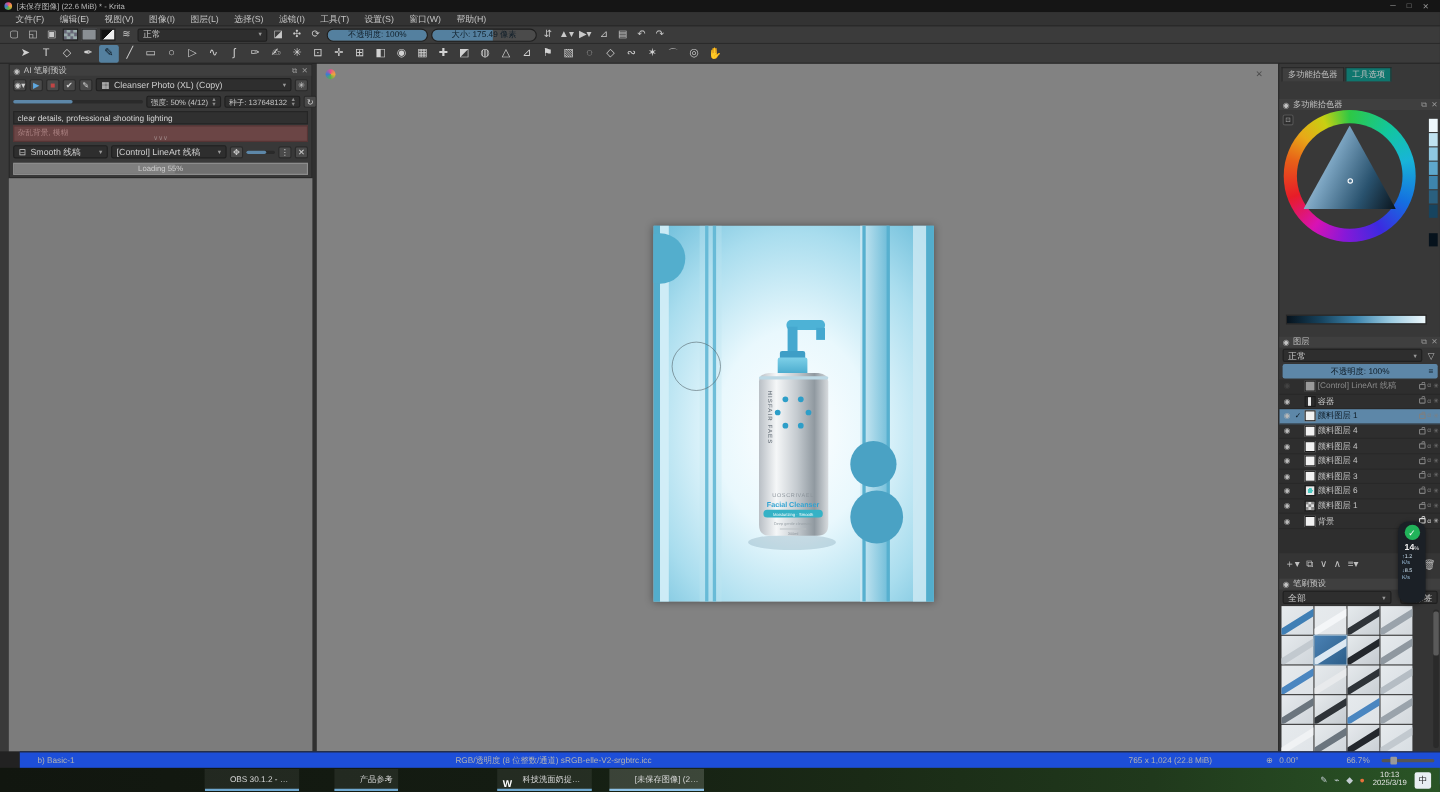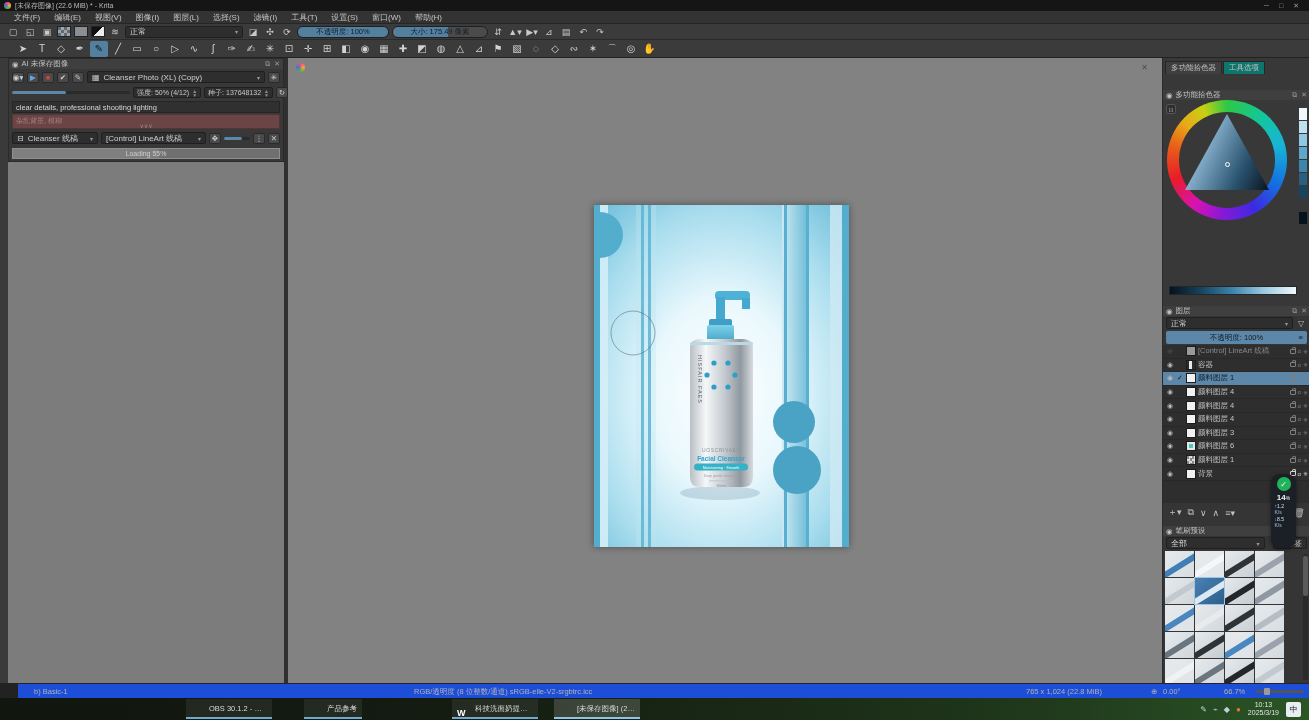--- a/index.html
+++ b/index.html
@@ -238,21 +238,21 @@
     <span class="tool">◎</span>
     <span class="tool">✋</span>
   </div>
 
 <div id="main">
   <div id="left-gutter"></div>
 
   <div id="ai-docker">
     <div class="dockhead">
       <span>◉</span>
-      <span>AI 未保存图像</span>
+      <span>AI 笔刷预设</span>
       <span class="dh-r">
         <span>⧉</span>
         <span>✕</span>
       </span>
     </div>
     <div class="airow">
       <span class="sqbtn">◉▾</span>
       <span class="sqbtn play">▶</span>
       <span class="sqbtn stop">■</span>
       <span class="sqbtn">✔</span>
@@ -281,21 +281,21 @@
     <div id="ai-prompt">
       <span>clear details, professional shooting lighting</span>
     </div>
     <div id="ai-neg">
       <span>杂乱背景, 模糊</span>
       <span class="expander">∨∨∨</span>
     </div>
     <div class="airow" style="padding-top:2px">
       <span class="combo" style="width:86px">
         <span>⊟</span>
-        <span>Cleanser 线稿</span>
+        <span>Smooth 线稿</span>
           <span class="car">▾</span>
       </span>
       <span class="combo" style="flex:1">
         <span>[Control] LineArt 线稿</span>
           <span class="car">▾</span>
       </span>
       <span class="sqbtn">✥</span>
       <span class="slider" style="width:26px">
           <span class="sfill" style="width:70%"></span>
         </span>

